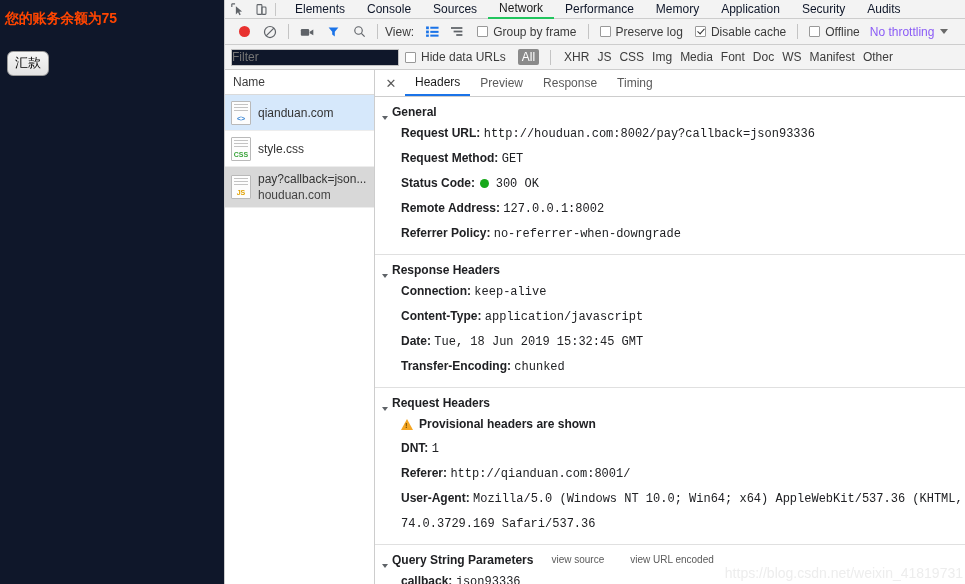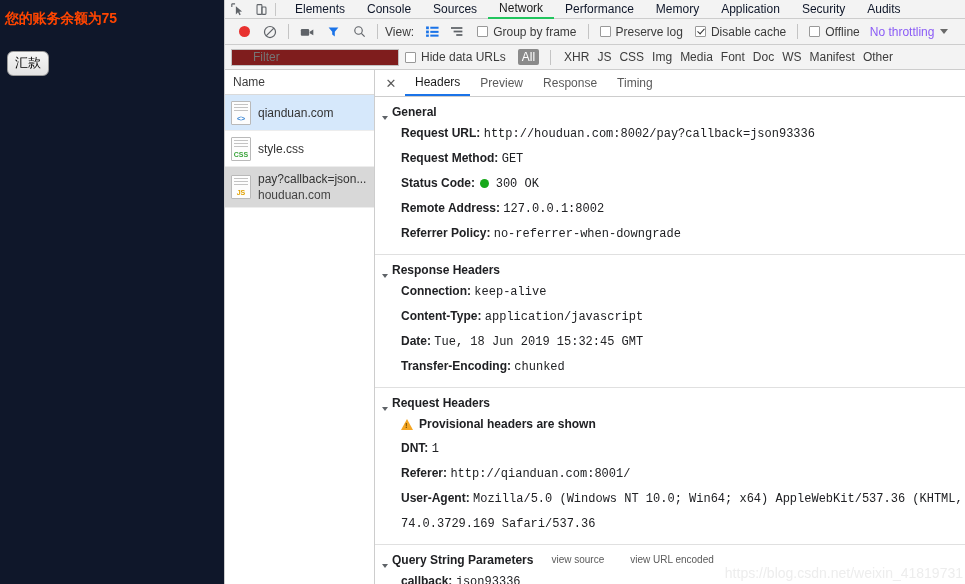--- a/index.html
+++ b/index.html
@@ -139,24 +139,24 @@
     align-items: center;
     box-sizing: border-box;
     font-size: 12px;
     color: #3c3c3c;
   }
   .filter-input {
     width: 168px;
     height: 17px;
     margin-left: 6px;
     border: 1px solid #c2c2c2;
-    background: #7f1d1d;
+    background: #0f172a;
     font-size: 12px;
     color: #9a9a9a;
-    padding: 0 21px;
+    padding: 0 0;
     box-sizing: border-box;
     font-family: "Liberation Sans", sans-serif;
     outline: none;
   }
   .ftypes { display: flex; align-items: center; gap: 8px; margin-left: 8px; }
   .ftype { cursor: pointer; white-space: nowrap; color:#3c3c3c; }
   .ftype.sel {
     background: #8a8a8a;
     color: #fff;
     border-radius: 2px;

